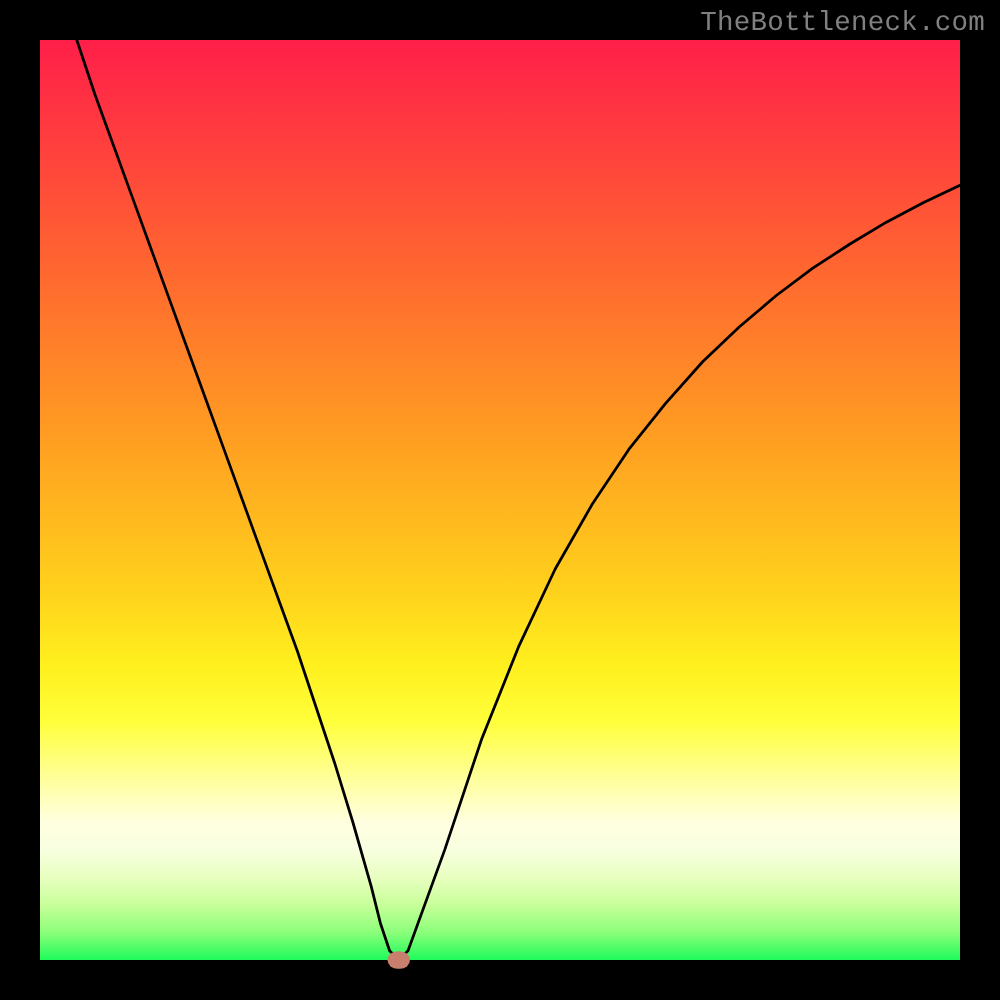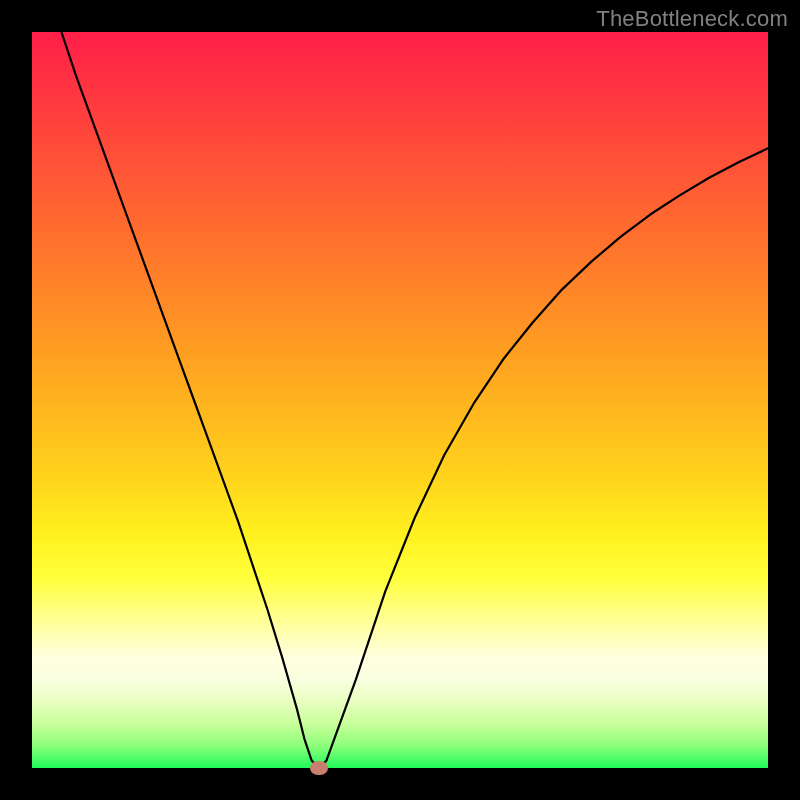--- a/index.html
+++ b/index.html
@@ -10,20 +10,21 @@
     background: #000;
     font-family: Arial, Helvetica, sans-serif;
   }
   .frame {
     position: absolute;
     left: 0;
     top: 0;
     width: 800px;
     height: 800px;
     background: #000;
+    font-family: Liberation Mono, monospace;
   }
   .plot {
     position: absolute;
     left: 32px;
     top: 32px;
     width: 736px;
     height: 736px;
     
     background: linear-gradient(
       to bottom,

